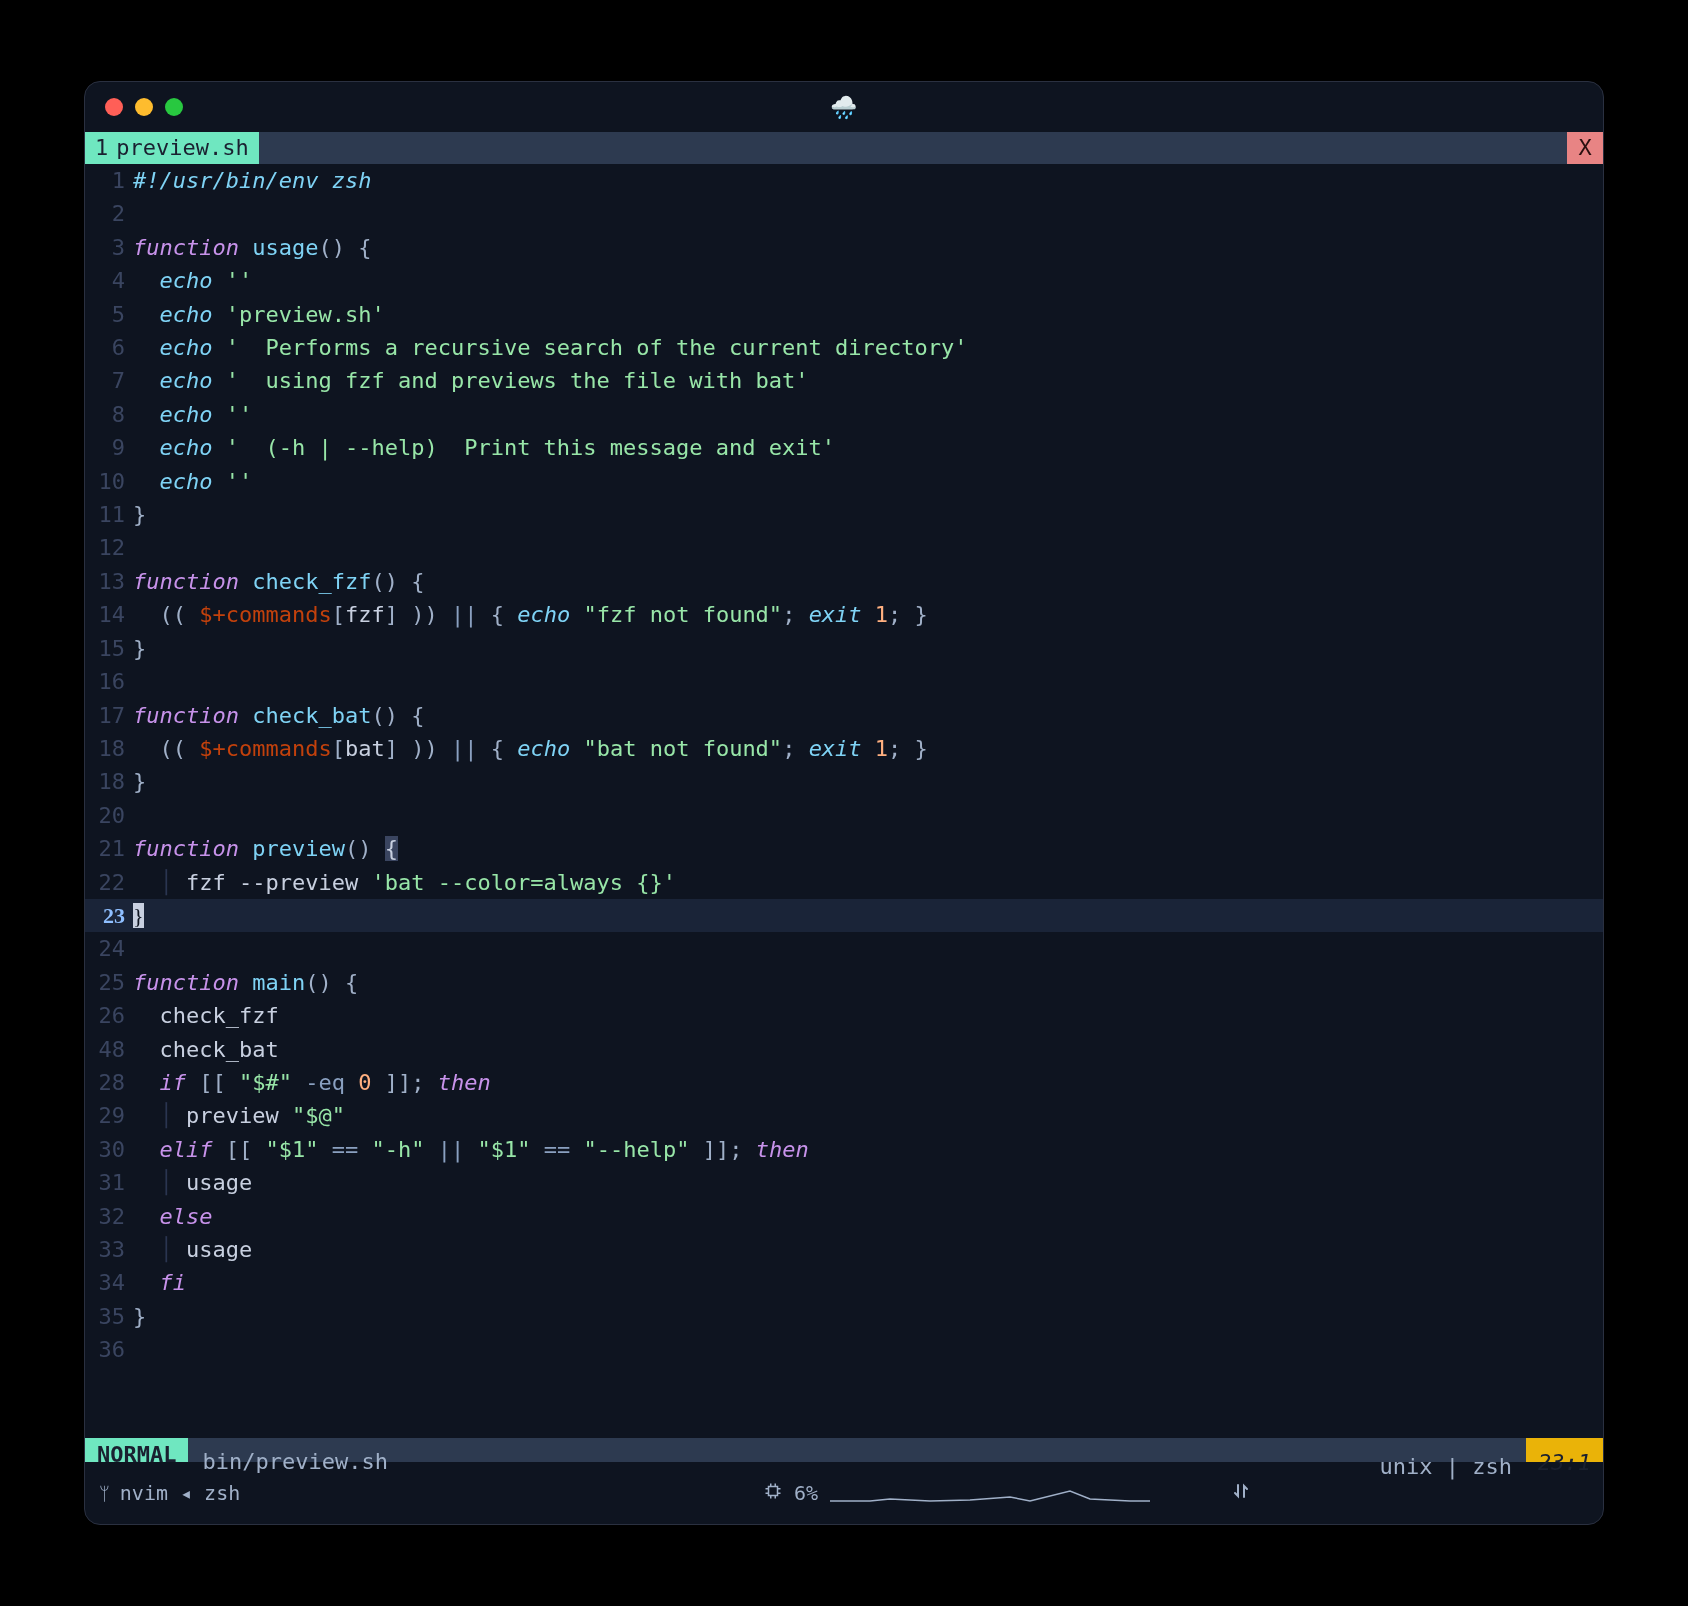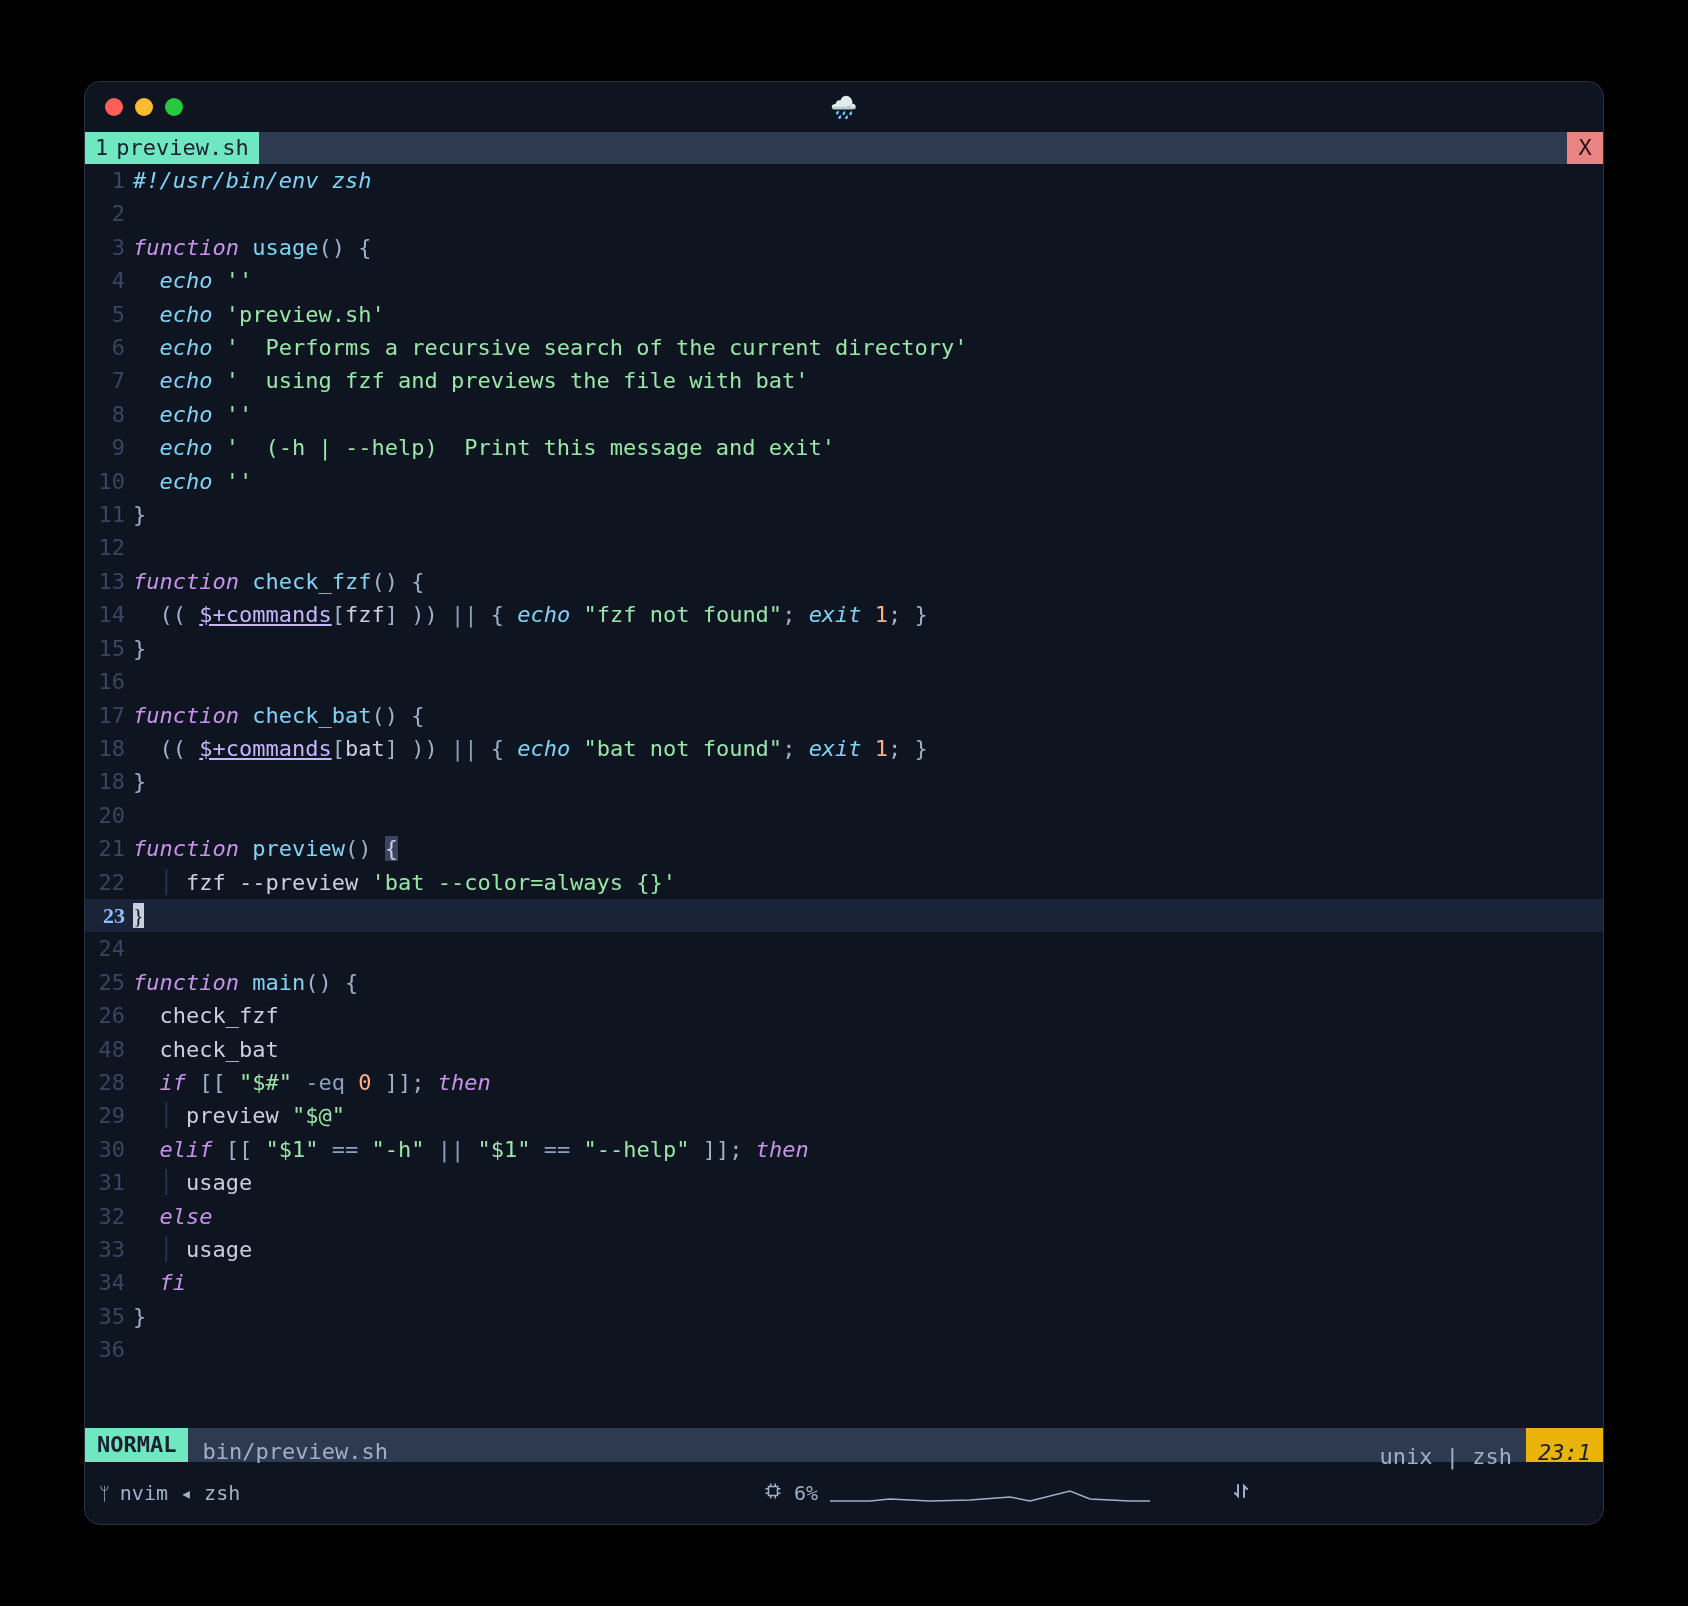--- a/index.html
+++ b/index.html
@@ -80,29 +80,29 @@
   .gutter-active { color: #8fbfff; font-weight: bold; }
   .code { flex: 1; color: #c8d0e0; }
   .cursor-line { background: #1a2438; font-family: Liberation Serif, serif; }
   .cursor-block { background: #c8d0e0; color: #0e1420; }
   .match-brace { background: #3a4560; color: #c8d0e0; }
   .c-keyword { color: #c792ea; font-style: italic; }
   .c-func { color: #7fd3f5; }
   .c-builtin { color: #7fd3f5; font-style: italic; }
   .c-string { color: #98e6a8; }
   .c-op { color: #8aa0c0; }
-  .c-var { color: #c4b5fd; text-decoration: underline; }
+  .c-var { color: #c2410c; }
   .c-num { color: #ffb080; }
   .c-punct { color: #a0b0c8; }
   .c-shebang { color: #7fd3f5; font-style: italic; }
   .c-indent { color: #2a3550; }
 
   .statusline {
     display: flex;
-    height: 34px;
+    height: 24px;
     font-size: 22px;
     line-height: 34px;
     background: #2d3a50;
   }
   .sl-mode { background: #6fe7c0; color: #1a2030; padding: 0 12px; font-weight: bold;}
   .sl-file { padding: 7px 14px; color: #a0b0c8; }
   .sl-spacer { flex: 1; }
   .sl-info { padding: 12px 14px; color: #a0b0c8; }
   .sl-pos { background: #eab308; color: #1a2030; padding: 8px 12px; font-style: italic; }
 

